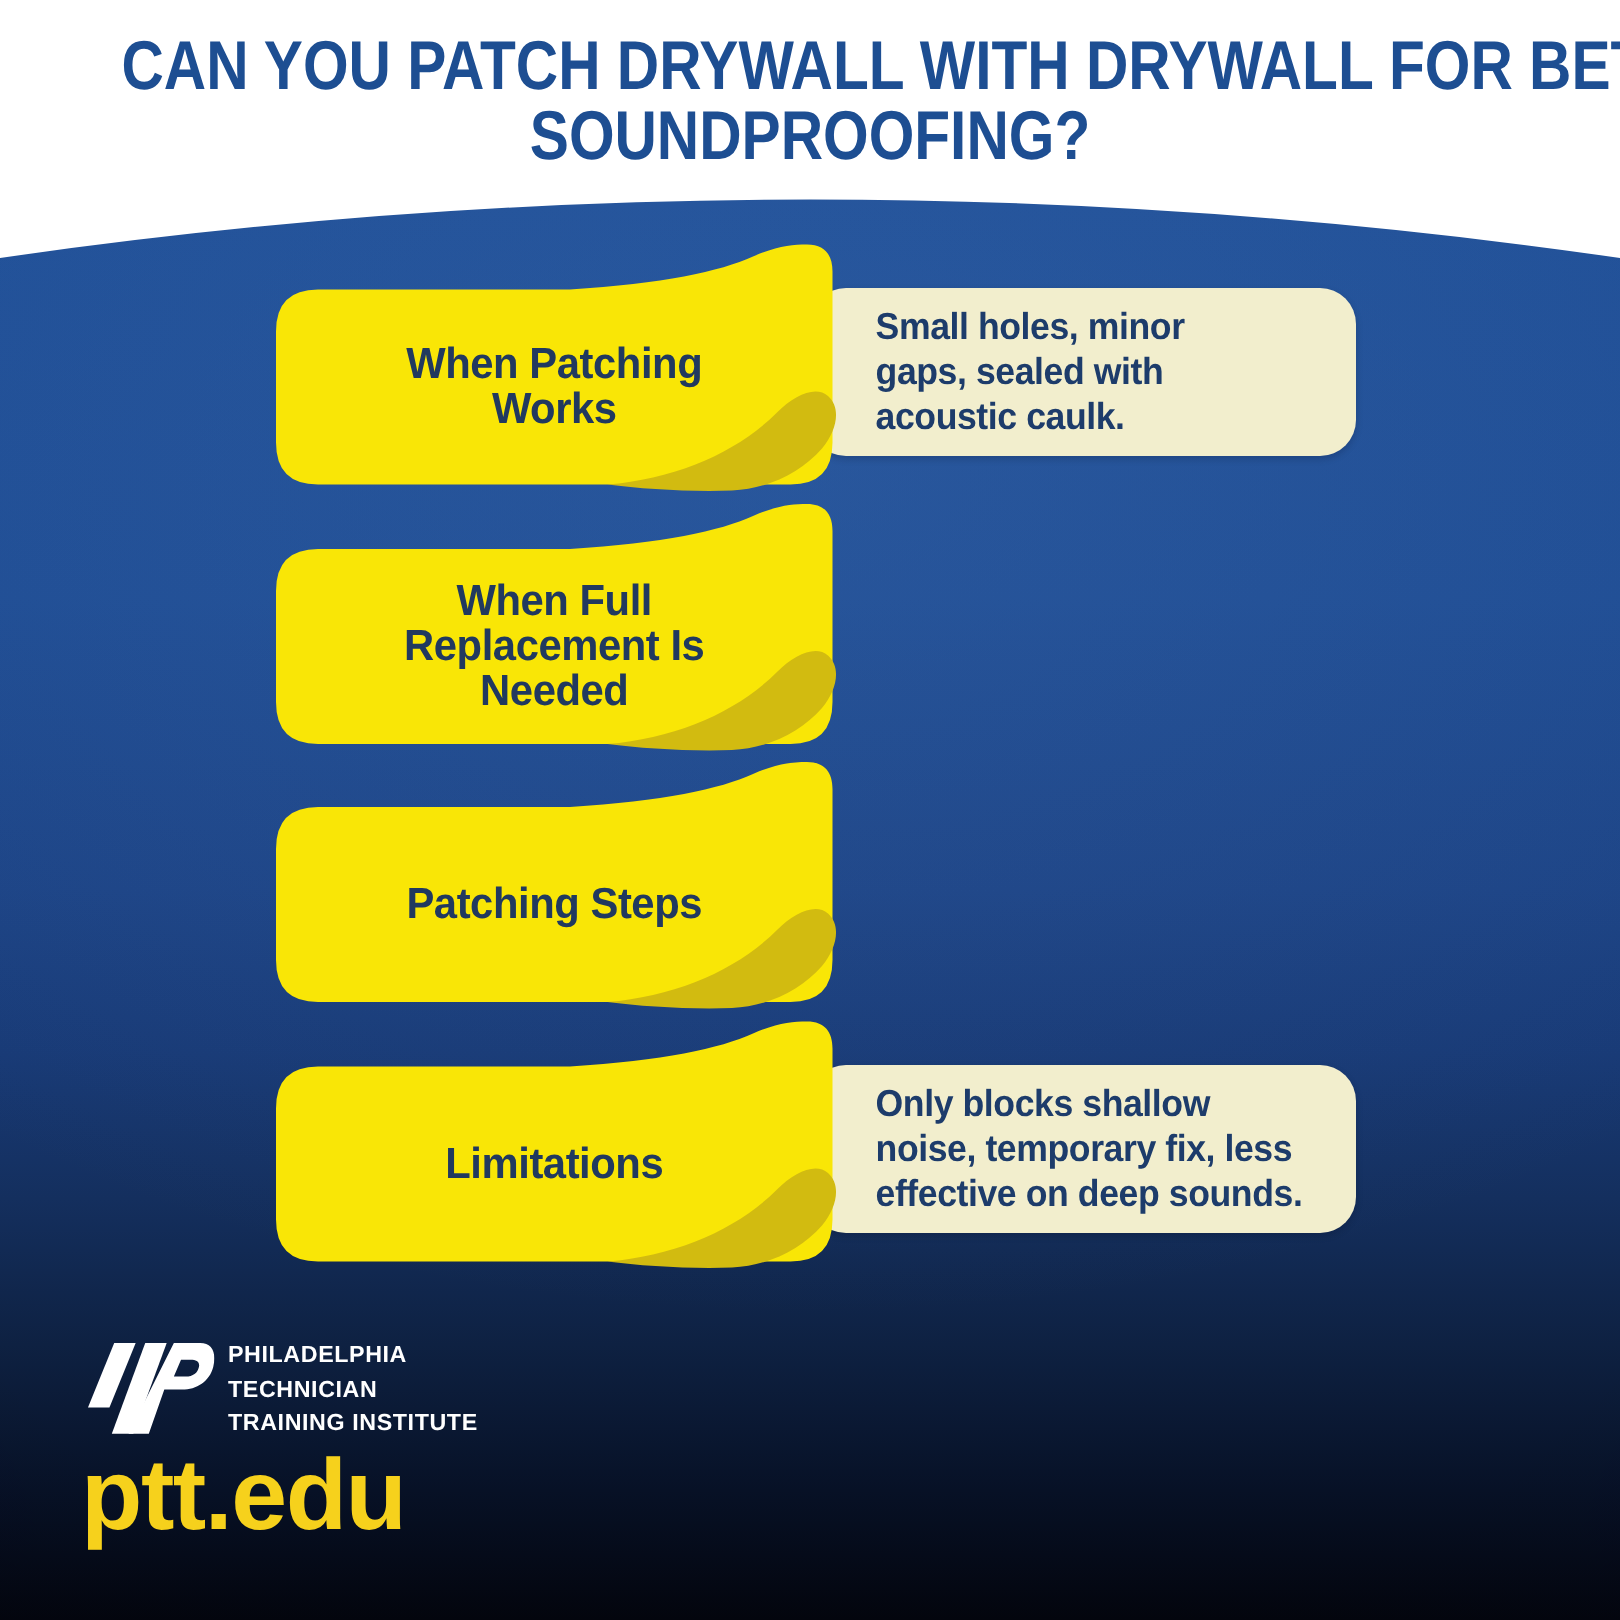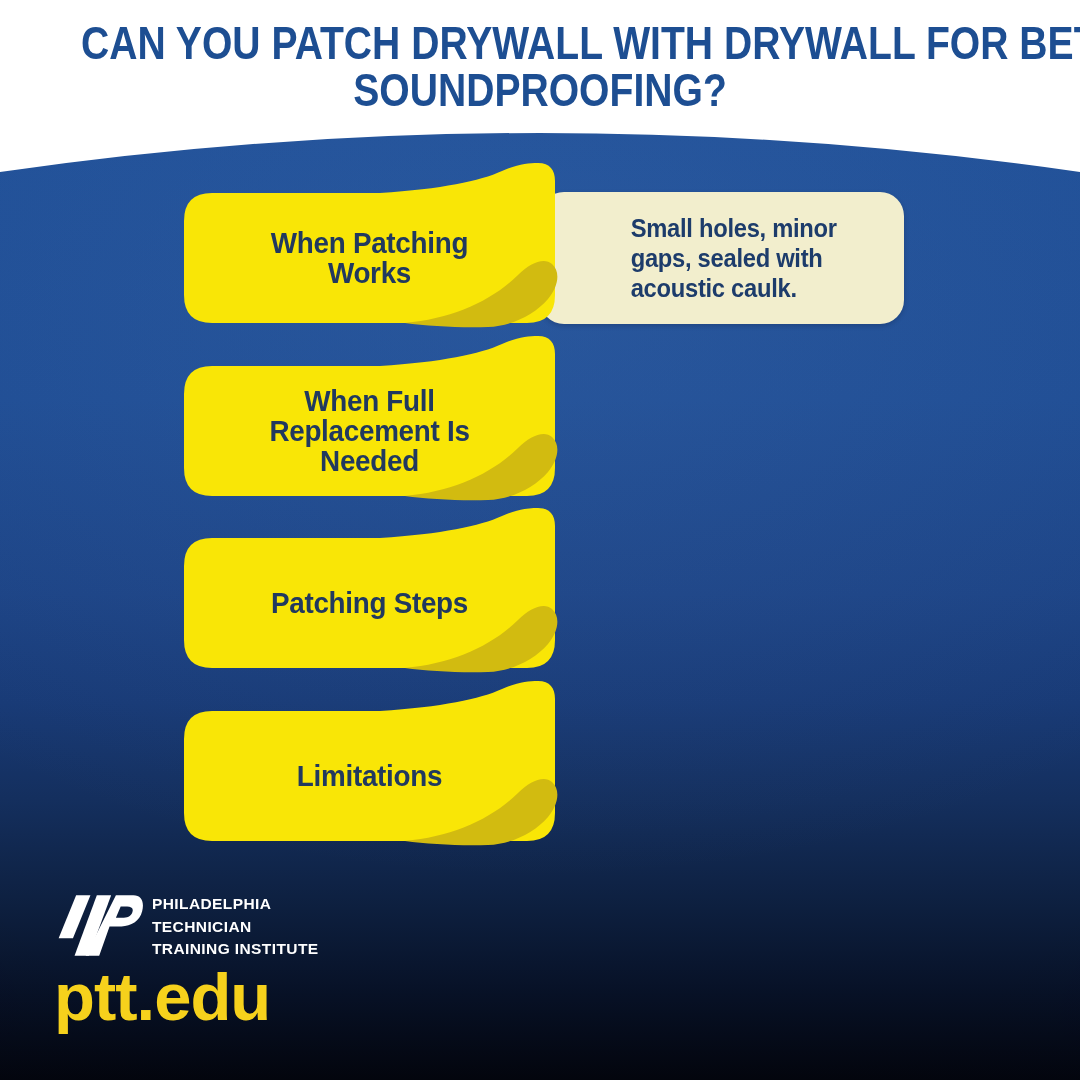--- a/index.html
+++ b/index.html
@@ -25,25 +25,24 @@
   }
   .white-cap{position:absolute;top:0;left:0;z-index:1;}
   .title-wrap{
     position:absolute;top:20px;left:0;width:1080px;z-index:3;text-align:center;
     color:#1d4e92;font-weight:bold;font-size:46px;line-height:47px;letter-spacing:0px;
   }
   .title-line{white-space:nowrap;transform:scaleX(0.85);transform-origin:50% 50%;}
   .row{position:absolute;left:0;width:1080px;height:186px;z-index:2;}
   .row-1{top:143px}.row-2{top:316px}.row-3{top:488px}.row-4{top:661px}
   .cream-card{
-    position:absolute;left:540px;top:49px;width:364px;height:132px;
+    position:absolute;left:540px;top:49px;width:364px;height:112px;
     background:#f2eecd;border-radius:24px;z-index:1;
     display:flex;align-items:center;
     box-shadow:0 2px 5px rgba(0,0,20,0.18);
-    justify-content:center;
   }
   .cream-text{
     padding-left:46px;padding-right:8px;
     color:#1d3c6b;font-weight:bold;font-size:25px;line-height:30px;letter-spacing:-0.3px;
     white-space:pre;transform:scaleX(0.95);transform-origin:0 50%;
   }
   .flag-svg{position:absolute;left:180px;top:0;z-index:2;}
   .flag-label{
     position:absolute;left:184px;top:50px;width:371px;height:130px;z-index:3;
     display:flex;align-items:center;justify-content:center;text-align:center;
@@ -117,20 +116,25 @@
 </div>
 
 <div class="row row-3">
   <svg class="flag-svg" width="400" height="186" viewBox="0 0 400 186">
       <use href="#flag-shape"></use>
     </svg>
   <div class="flag-label">Patching Steps</div>
 </div>
 
 <div class="row row-4">
+  <div class="cream-card">
+    <div class="cream-text">Only blocks shallow
+noise, temporary fix, less
+effective on deep sounds.</div>
+  </div>
   <svg class="flag-svg" width="400" height="186" viewBox="0 0 400 186">
       <use href="#flag-shape"></use>
     </svg>
   <div class="flag-label">Limitations</div>
 </div>
 
 <svg class="footer-logo" width="86" height="70" viewBox="0 0 108 88">
   <path d="M24 8 L42 8 L20 62 L2 62 Z" fill="#ffffff"></path>
   <path d="M50 8 L68 8 L40 84 L22 84 Z" fill="#ffffff"></path>
   <path fill-rule="evenodd" d="M74 8 L96 8 C 106 8 110 16 107 28 C 104 40 93 47 81 47 L 66 47 L 53 84 L 36 84 Z

